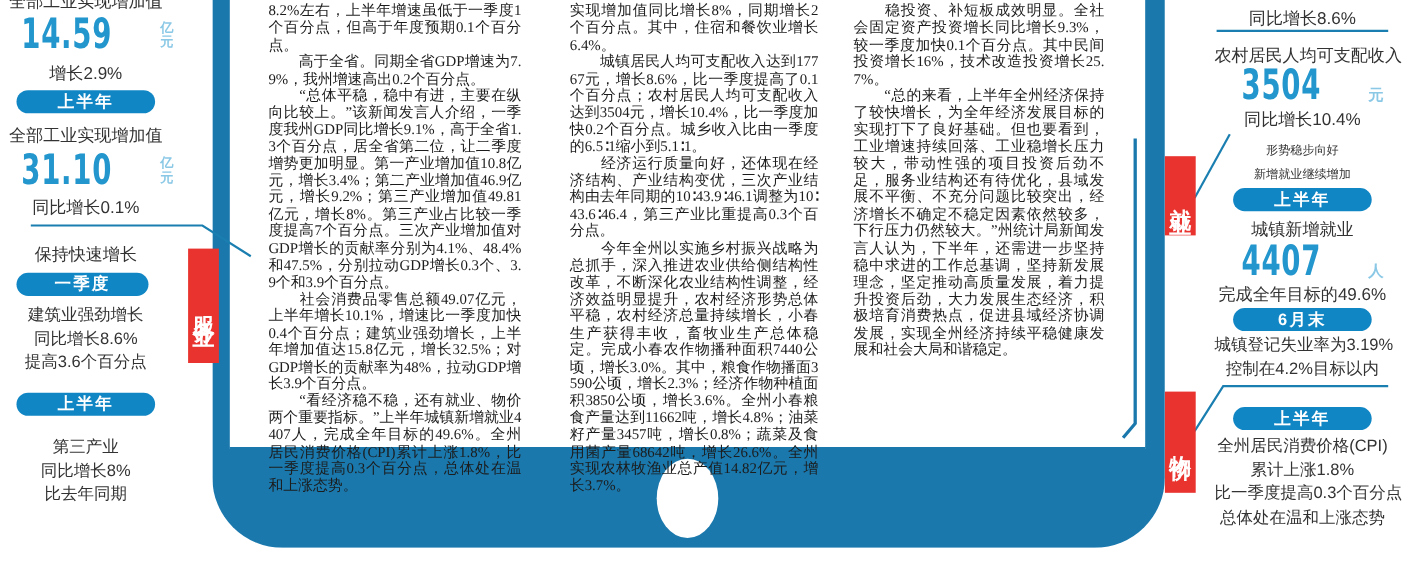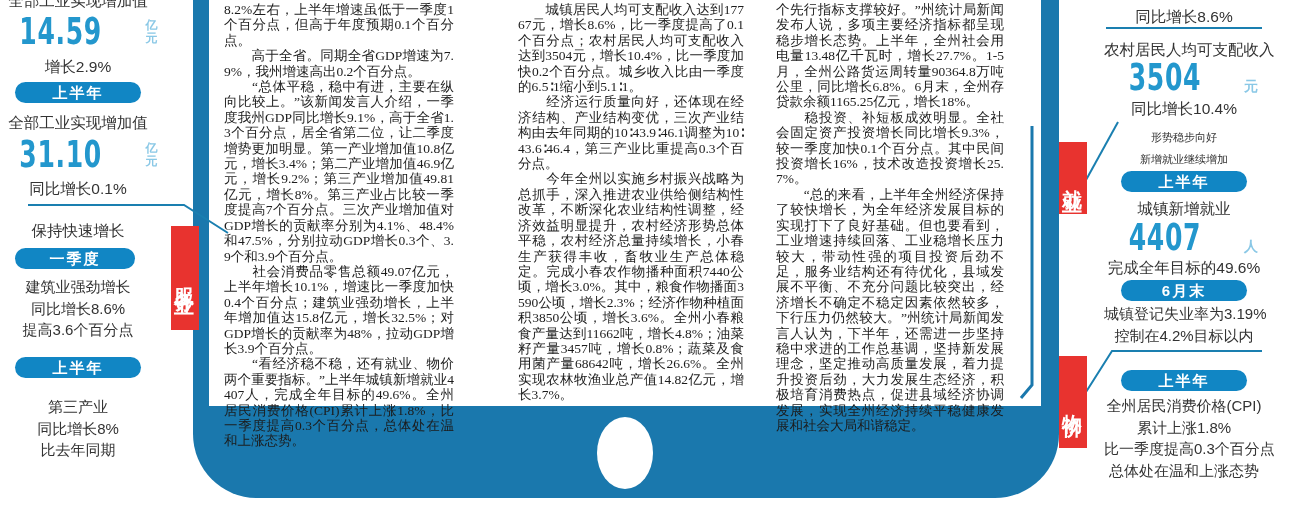--- a/index.html
+++ b/index.html
@@ -9,21 +9,21 @@
   .phone{position:absolute;left:193px;top:-80px;width:866px;height:578px;box-sizing:border-box;
          background:#fff;border-left:16px solid #1a78ad;border-right:18px solid #1a78ad;
          border-bottom:92px solid #1a78ad;border-radius:0 0 64px 64px;z-index:1;}
   .home{position:absolute;left:597px;top:417px;width:56px;height:72px;background:#fff;
         border-radius:50%;z-index:2;}
   .svg-lines{position:absolute;left:0;top:0;z-index:3;pointer-events:none;}
   
   .col{position:absolute;top:2px;z-index:4;font-family:"Liberation Serif","DejaVu Serif",serif;
        font-size:13.5px;line-height:15.4px;color:#1c1c1c;text-align:justify;word-break:break-all;}
   .col p{margin:0;}
-  .col1{left:224px;width:230px;}
+  .col1{left:244px;width:230px;}
   .col2{left:518px;width:226px;}
   .col3{left:776px;width:228px;}
   
   .sidebar{position:absolute;top:0;z-index:4;text-align:center;color:#333;height:520px;}
   .ls{left:8px;width:140px;}
   .rs{left:1104px;width:160px;}
   .s-label{position:absolute;left:0;width:100%;font-size:15.5px;color:#333;white-space:nowrap;}
   .bignum{position:absolute;left:0;width:100%;display:flex;align-items:flex-start;justify-content:center;gap:36px;}
   .num{font-family:"DejaVu Sans",sans-serif;font-weight:bold;font-size:38px;line-height:34px;
        color:#2397cd;display:inline-block;transform:scaleX(.66);transform-origin:center top;letter-spacing:1px;}
@@ -60,26 +60,26 @@
   </svg>
 
   <div class="col col1">
       <p>8.2%左右，上半年增速虽低于一季度1个百分点，但高于年度预期0.1个百分点。</p>
       <p>　　高于全省。同期全省GDP增速为7.9%，我州增速高出0.2个百分点。</p>
       <p>　　“总体平稳，稳中有进，主要在纵向比较上。”该新闻发言人介绍，一季度我州GDP同比增长9.1%，高于全省1.3个百分点，居全省第二位，让二季度增势更加明显。第一产业增加值10.8亿元，增长3.4%；第二产业增加值46.9亿元，增长9.2%；第三产业增加值49.81亿元，增长8%。第三产业占比较一季度提高7个百分点。三次产业增加值对GDP增长的贡献率分别为4.1%、48.4%和47.5%，分别拉动GDP增长0.3个、3.9个和3.9个百分点。</p>
       <p>　　社会消费品零售总额49.07亿元，上半年增长10.1%，增速比一季度加快0.4个百分点；建筑业强劲增长，上半年增加值达15.8亿元，增长32.5%；对GDP增长的贡献率为48%，拉动GDP增长3.9个百分点。</p>
       <p>　　“看经济稳不稳，还有就业、物价两个重要指标。”上半年城镇新增就业4407人，完成全年目标的49.6%。全州居民消费价格(CPI)累计上涨1.8%，比一季度提高0.3个百分点，总体处在温和上涨态势。</p>
     </div>
   <div class="col col2">
+      <p>实现增加值同比增长8%，同期增长2个百分点。其中，住宿和餐饮业增长6.4%。</p>
       <p>　　城镇居民人均可支配收入达到17767元，增长8.6%，比一季度提高了0.1个百分点；农村居民人均可支配收入达到3504元，增长10.4%，比一季度加快0.2个百分点。城乡收入比由一季度的6.5∶1缩小到5.1∶1。</p>
       <p>　　经济运行质量向好，还体现在经济结构、产业结构变优，三次产业结构由去年同期的10∶43.9∶46.1调整为10∶43.6∶46.4，第三产业比重提高0.3个百分点。</p>
       <p>　　今年全州以实施乡村振兴战略为总抓手，深入推进农业供给侧结构性改革，不断深化农业结构性调整，经济效益明显提升，农村经济形势总体平稳，农村经济总量持续增长，小春生产获得丰收，畜牧业生产总体稳定。完成小春农作物播种面积7440公顷，增长3.0%。其中，粮食作物播面3590公顷，增长2.3%；经济作物种植面积3850公顷，增长3.6%。全州小春粮食产量达到11662吨，增长4.8%；油菜籽产量3457吨，增长0.8%；蔬菜及食用菌产量68642吨，增长26.6%。全州实现农林牧渔业总产值14.82亿元，增长3.7%。</p>
     </div>
   <div class="col col3">
-      <p>个先行指标支撑较好。”州统计局新闻发布人说，多项主要经济指标都呈现稳步增长态势。上半年，全州社会用电量13.48亿千瓦时，增长27.7%。1-5月，全州公路货运周转量90364.8万吨公里，同比增长6.8%。6月末，全州存贷款余额1165.25亿元，增长18%。</p>
       <p>　　稳投资、补短板成效明显。全社会固定资产投资增长同比增长9.3%，较一季度加快0.1个百分点。其中民间投资增长16%，技术改造投资增长25.7%。</p>
       <p>　　“总的来看，上半年全州经济保持了较快增长，为全年经济发展目标的实现打下了良好基础。但也要看到，工业增速持续回落、工业稳增长压力较大，带动性强的项目投资后劲不足，服务业结构还有待优化，县域发展不平衡、不充分问题比较突出，经济增长不确定不稳定因素依然较多，下行压力仍然较大。”州统计局新闻发言人认为，下半年，还需进一步坚持稳中求进的工作总基调，坚持新发展理念，坚定推动高质量发展，着力提升投资后劲，大力发展生态经济，积极培育消费热点，促进县域经济协调发展，实现全州经济持续平稳健康发展和社会大局和谐稳定。</p>
     </div>
 
   <div class="tab tab-fwy">服务业</div>
   <div class="tab tab-jy">就业</div>
   <div class="tab tab-wj">物价</div>
 
   <div class="sidebar ls">
     <div class="s-label" style="top:-9px">全部工业实现增加值</div>

